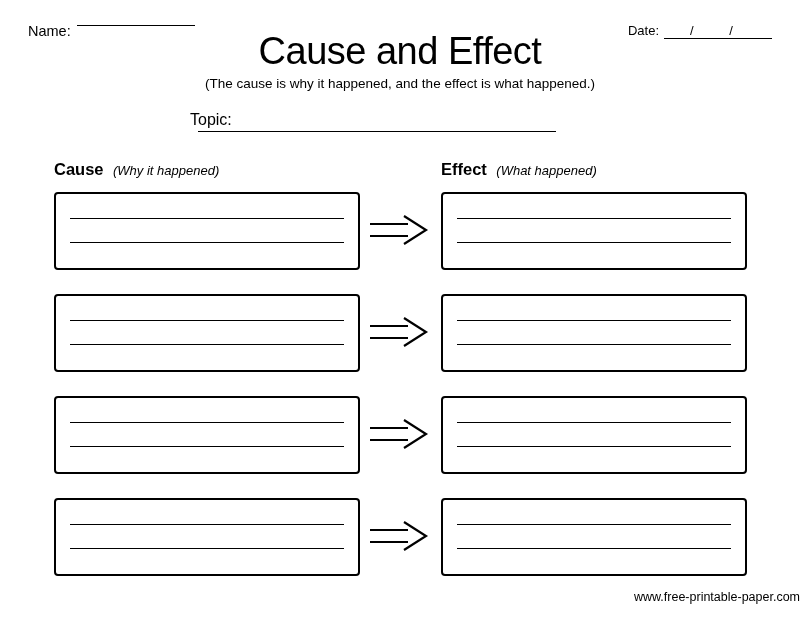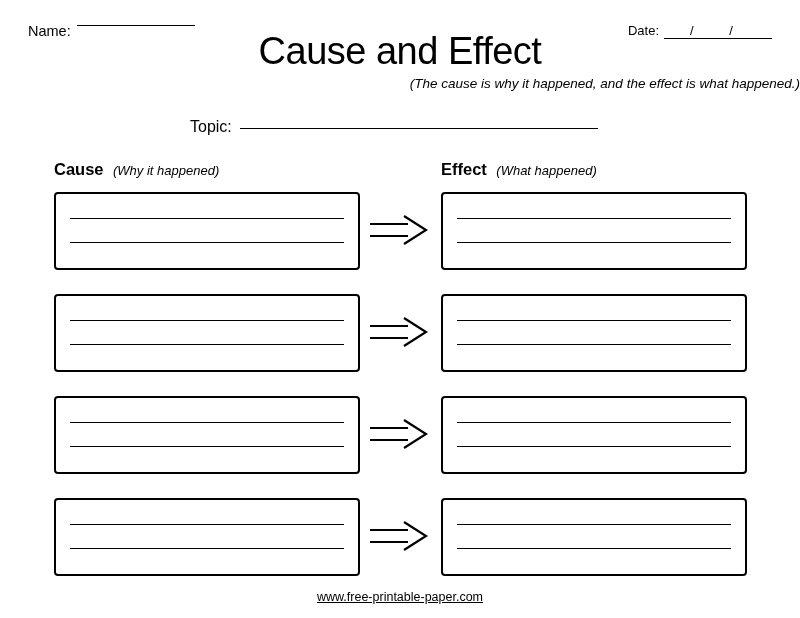--- a/index.html
+++ b/index.html
@@ -87,32 +87,32 @@
     font-size: 38px;
     font-weight: normal;
     letter-spacing: -0.5px;
     line-height: 1.05;
   }
   .subtitle {
     position: absolute;
     left: 0;
     right: 0;
     top: 58px;
-    text-align: right;
+    text-align: center;
     font-size: 13.5px;
-    font-style: italic;
   }
 
   
   .topic-block {
     position: absolute;
-    top: 119px;
+    top: 112px;
     left: 190px;
     display: flex;
-    align-items: center;
+    align-items: flex-start;
+    flex-direction: column;
   }
   .topic-label {
     font-size: 16px;
     line-height: 1;
     padding-bottom: 2px;
   }
   .topic-rule {
     width: 358px;
     border-bottom: 1.6px solid #000;
     margin-left: 8px;
@@ -190,23 +190,22 @@
     height: 34px;
   }
   .arrow svg { display: block; }
 
   
   .footer {
     position: absolute;
     bottom: 14px;
     left: 0;
     right: 0;
-    text-align: center;
+    text-align: right;
     font-size: 12.5px;
-    text-decoration: underline;
   }
 </style>
 </head>
 <body>
 
 <div class="sheet">
 
   <div class="header-row">
 
     <div class="name-block">

